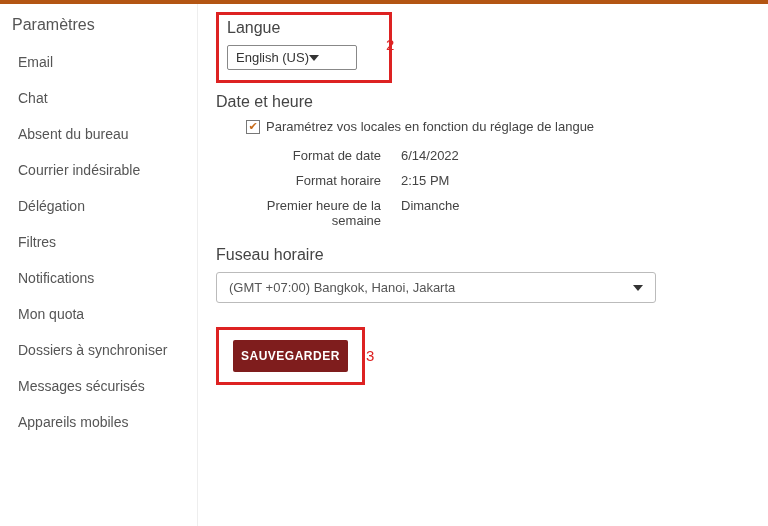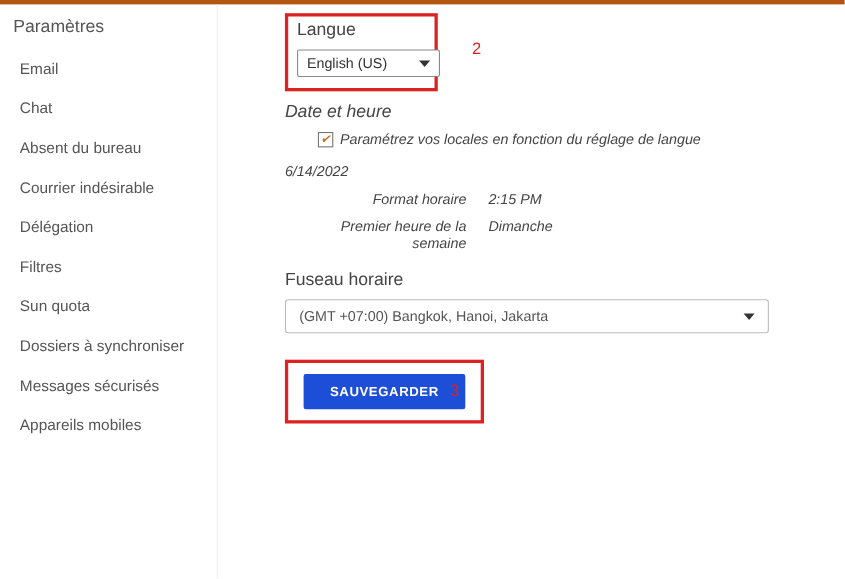--- a/index.html
+++ b/index.html
@@ -12,21 +12,20 @@
     height: 526px;
     overflow: hidden;
   }
   .topbar {
     height: 4px;
     background: #b35513;
   }
   .container {
     display: flex;
     height: calc(100% - 4px);
-    gap: 43px;
   }
   .sidebar {
     width: 198px;
     border-right: 1px solid #eee;
     padding-top: 6px;
   }
   .sidebar-title {
     font-size: 16px;
     color: #555;
     padding: 6px 12px 10px 12px;
@@ -56,52 +55,51 @@
     position: relative;
   }
   .section-heading {
     font-size: 16px;
     color: #444;
     margin-bottom: 8px;
   }
   .langbox {
     border: 3px solid #d22;
     padding: 4px 8px 10px 8px;
-    width: 139px;
+    width: 176px;
     display: inline-block;
     position: relative;
   }
   .langbox-outer { position: relative; }
   .annot2 {
     position: absolute;
     left: 170px;
     top: 24px;
     color: #d22;
     font-size: 15px;
   }
   .dropdown {
     border: 1px solid #888;
     border-radius: 2px;
     display: flex;
     align-items: center;
-    justify-content: space-between;
     padding: 4px 8px;
     width: 130px;
     font-size: 13px;
     color: #333;
     background: #fff;
     cursor: pointer;
   }
   .caret-down {
     width: 0; height: 0;
     border-left: 5px solid transparent;
     border-right: 5px solid transparent;
     border-top: 6px solid #333;
   }
-  .dt-section { margin-top: 10px; font-style: italic; }
+  .dt-section { margin-top: 10px; }
   .chk-row {
     display: flex;
     align-items: center;
     gap: 6px;
     margin: 8px 0 14px 30px;
     font-size: 13px;
     color: #444;
   }
   .chk {
     width: 14px; height: 14px;
@@ -143,24 +141,24 @@
     margin-top: 24px;
     position: relative;
     display: inline-block;
   }
   .save-border {
     border: 3px solid #d22;
     padding: 10px 14px;
     display: inline-block;
   }
   .save-btn {
-    background: #1d4ed8;
+    background: #7f1d1d;
     color: #fff;
     border: none;
-    padding: 9px 24px;
+    padding: 9px 8px;
     font-size: 12px;
     font-weight: bold;
     letter-spacing: 0.5px;
     border-radius: 2px;
     cursor: pointer;
     text-align: center;
   }
   .annot3 {
     position: absolute;
     left: 150px;
@@ -176,21 +174,22 @@
 <div class="container">
   <aside class="sidebar">
     <div class="sidebar-title">Paramètres</div>
 
     <div class="nav-item">Email</div>
     <div class="nav-item">Chat</div>
     <div class="nav-item">Absent du bureau</div>
     <div class="nav-item">Courrier indésirable</div>
     <div class="nav-item">Délégation</div>
     <div class="nav-item">Filtres</div>
-    <div class="nav-item">Sun quota</div>
+    <div class="nav-item">Notifications</div>
+    <div class="nav-item">Mon quota</div>
     <div class="nav-item">Dossiers à synchroniser</div>
     <div class="nav-item">Messages sécurisés</div>
     <div class="nav-item">Appareils mobiles</div>
   </aside>
 
   <main class="main">
 
     <div class="langbox-outer">
       <div class="langbox">
         <div class="section-heading">Langue</div>
@@ -202,20 +201,21 @@
       <span class="annot2">2</span>
     </div>
 
     <div class="dt-section">
       <div class="section-heading">Date et heure</div>
       <div class="chk-row">
         <span class="chk">✔</span>
         <span>Paramétrez vos locales en fonction du réglage de langue</span>
       </div>
       <div class="kv-row">
+        <div class="kv-label">Format de date</div>
         <div class="kv-val">6/14/2022</div>
       </div>
       <div class="kv-row">
         <div class="kv-label">Format horaire</div>
         <div class="kv-val">2:15 PM</div>
       </div>
       <div class="kv-row">
         <div class="kv-label">Premier heure de la semaine</div>
         <div class="kv-val">Dimanche</div>
       </div>

